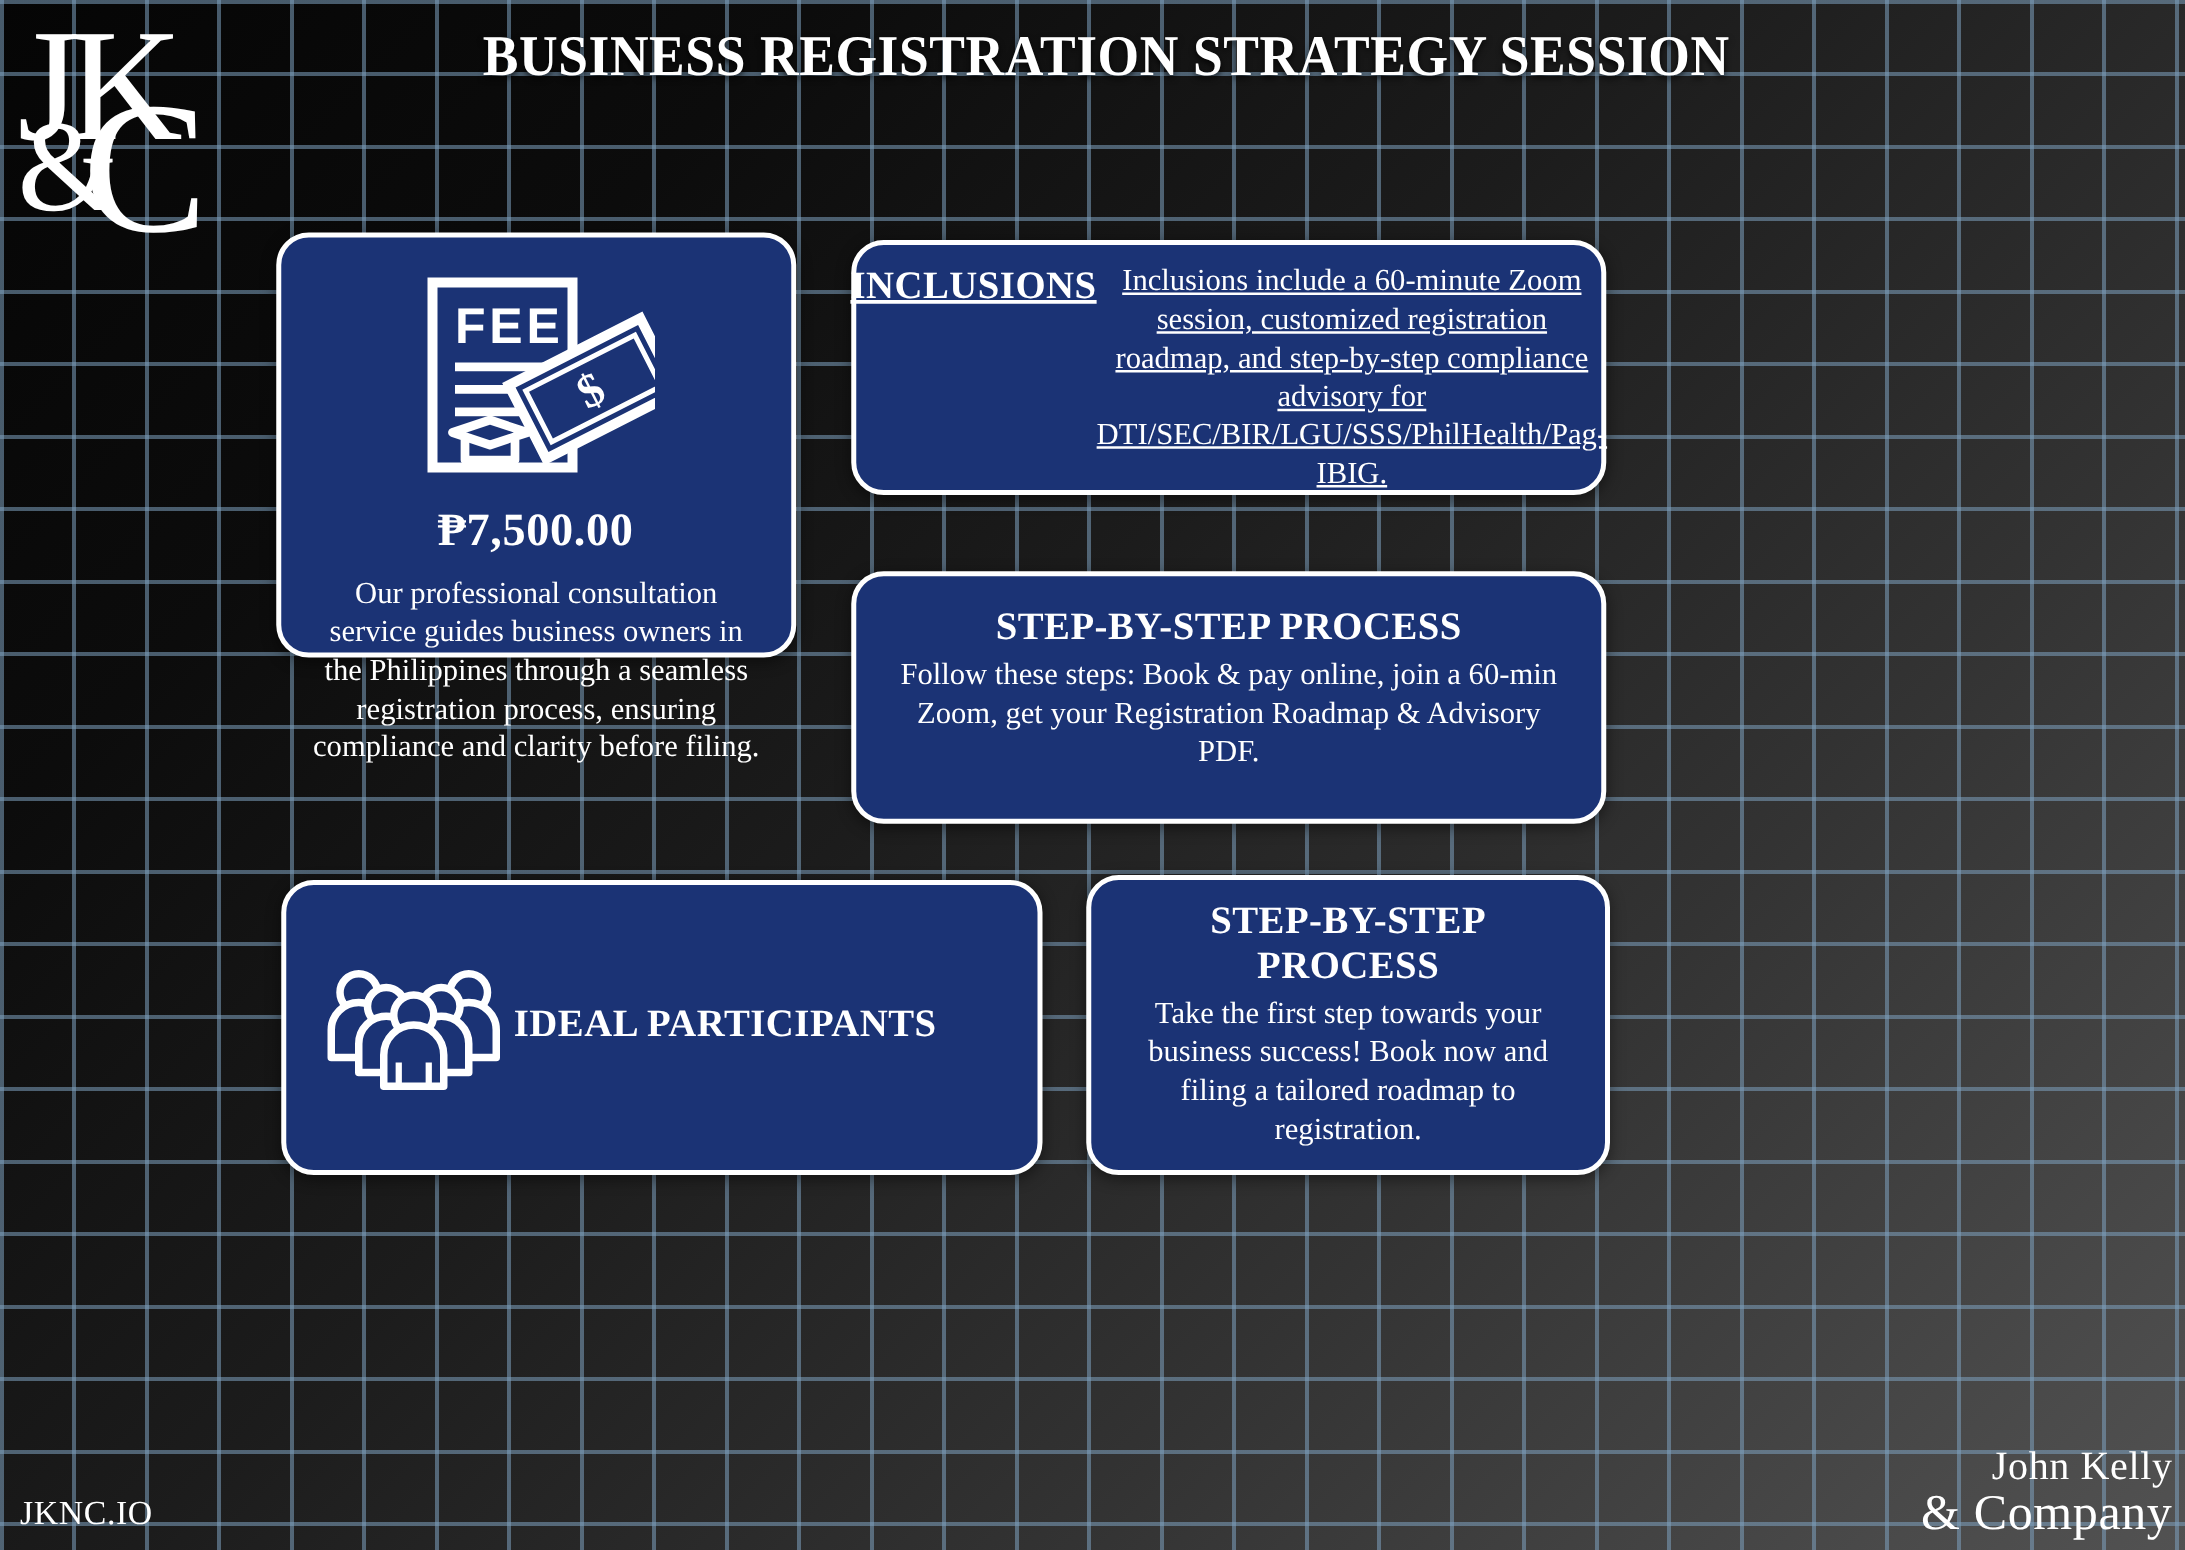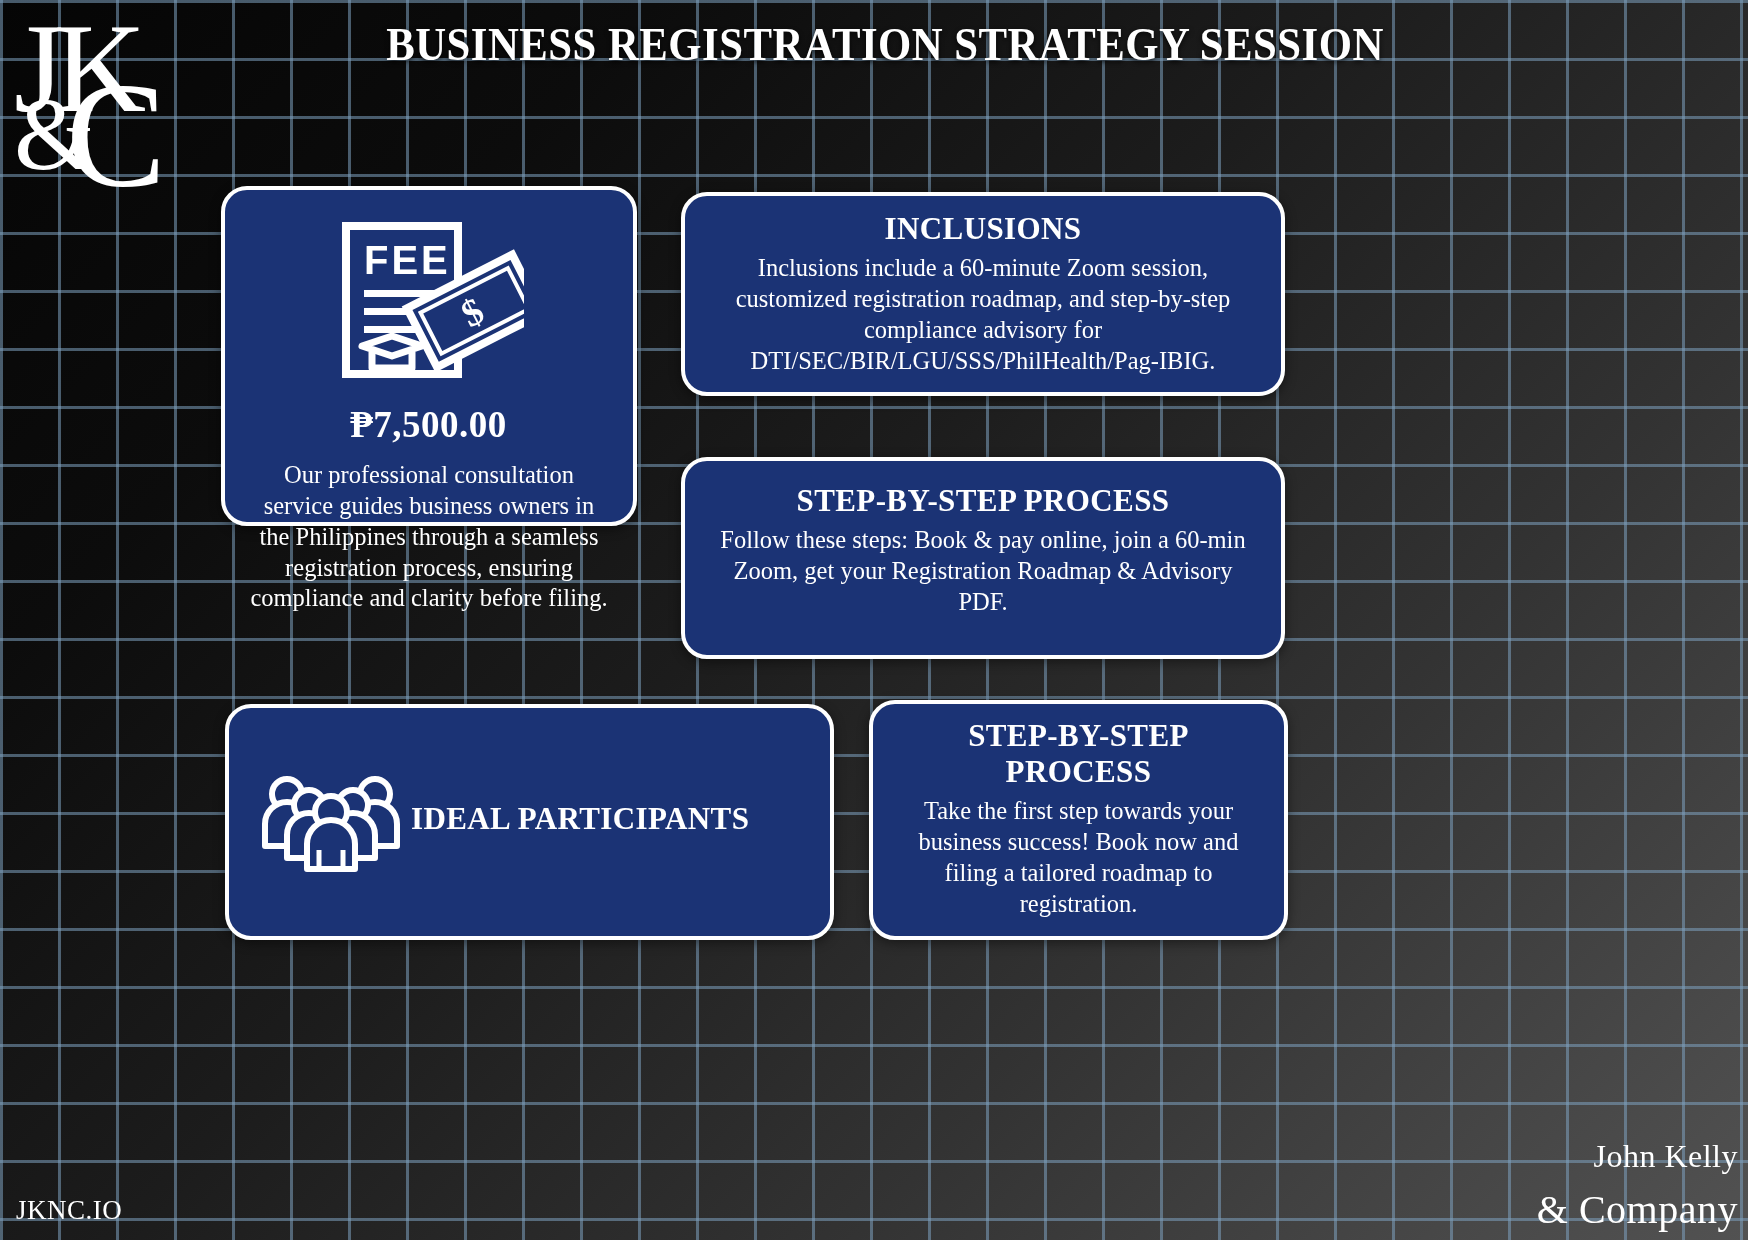--- a/index.html
+++ b/index.html
@@ -109,21 +109,21 @@
     font-weight: 700;
     margin: 10px 1px 14px 0;
     letter-spacing: 0.5px;
   }
 
   
   #card-fee       { left: 221px;  top: 186px;  width: 416px; height: 340px;
                     display: flex; flex-direction: column; align-items: center;
                     justify-content: flex-start; padding-top: 28px; }
   #card-inclusions{ left: 681px;  top: 192px;  width: 604px; height: 204px;
-                    display: flex; flex-direction: column; justify-content: center; }
+                    display: flex; flex-direction: row; justify-content: center; text-decoration: underline; }
   #card-process   { left: 681px;  top: 457px;  width: 604px; height: 202px;
                     display: flex; flex-direction: column; justify-content: flex-start;
                     padding-top: 22px; }
   #card-participants { left: 225px; top: 704px; width: 609px; height: 236px;
                     display: flex; align-items: center;
                     justify-content: flex-start; padding-top: 14px; }
   #card-cta       { left: 869px;  top: 700px;  width: 419px; height: 240px;
                     display: flex; flex-direction: column; justify-content: flex-start;
                     padding-top: 14px; }
 
@@ -149,21 +149,21 @@
     line-height: 1.0;
   }
   .footer-right .fr-1 {
     font-size: 32px;
     letter-spacing: 0.5px;
     text-align: right;
   }
   .footer-right .fr-2 {
     font-size: 40px;
     letter-spacing: 0.5px;
-    margin-top: 18px;
+    margin-top: 2px;
   }
 </style>
 </head>
 <body>
 
 <div id="poster">
 
   <div class="logo">
     <span class="lg-jk">JK</span>
     <span class="lg-amp">&amp;</span>

